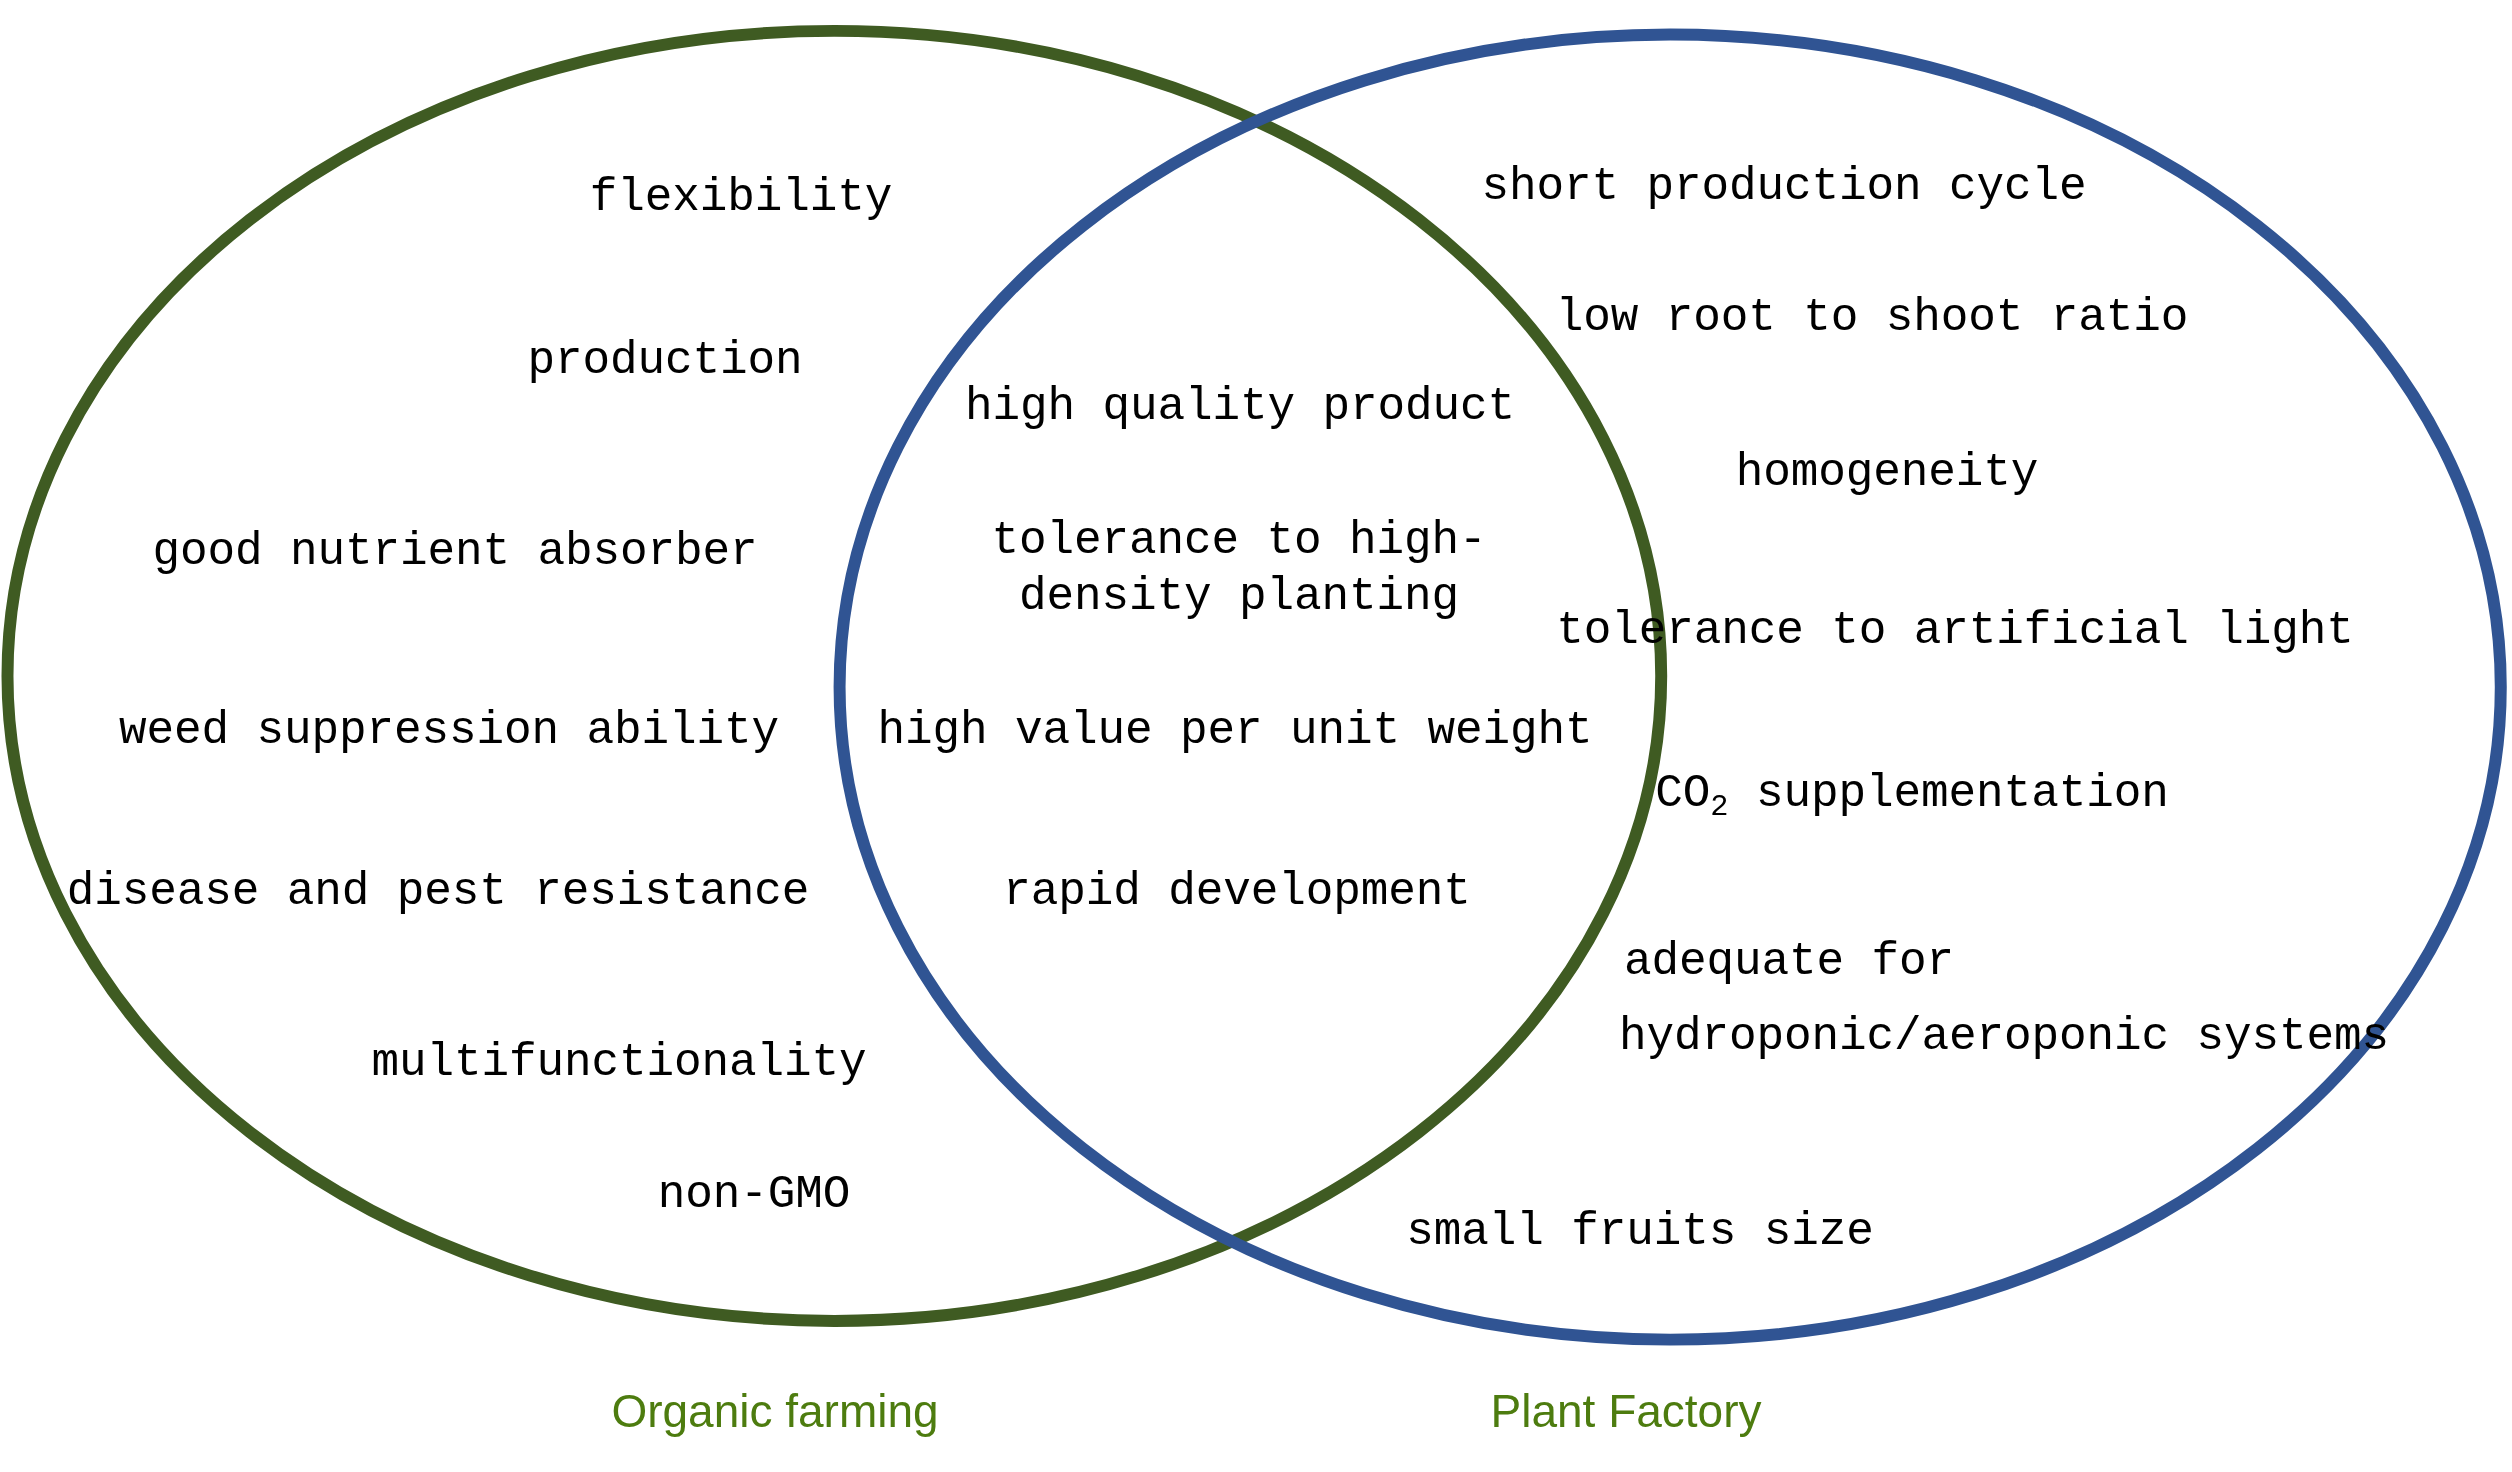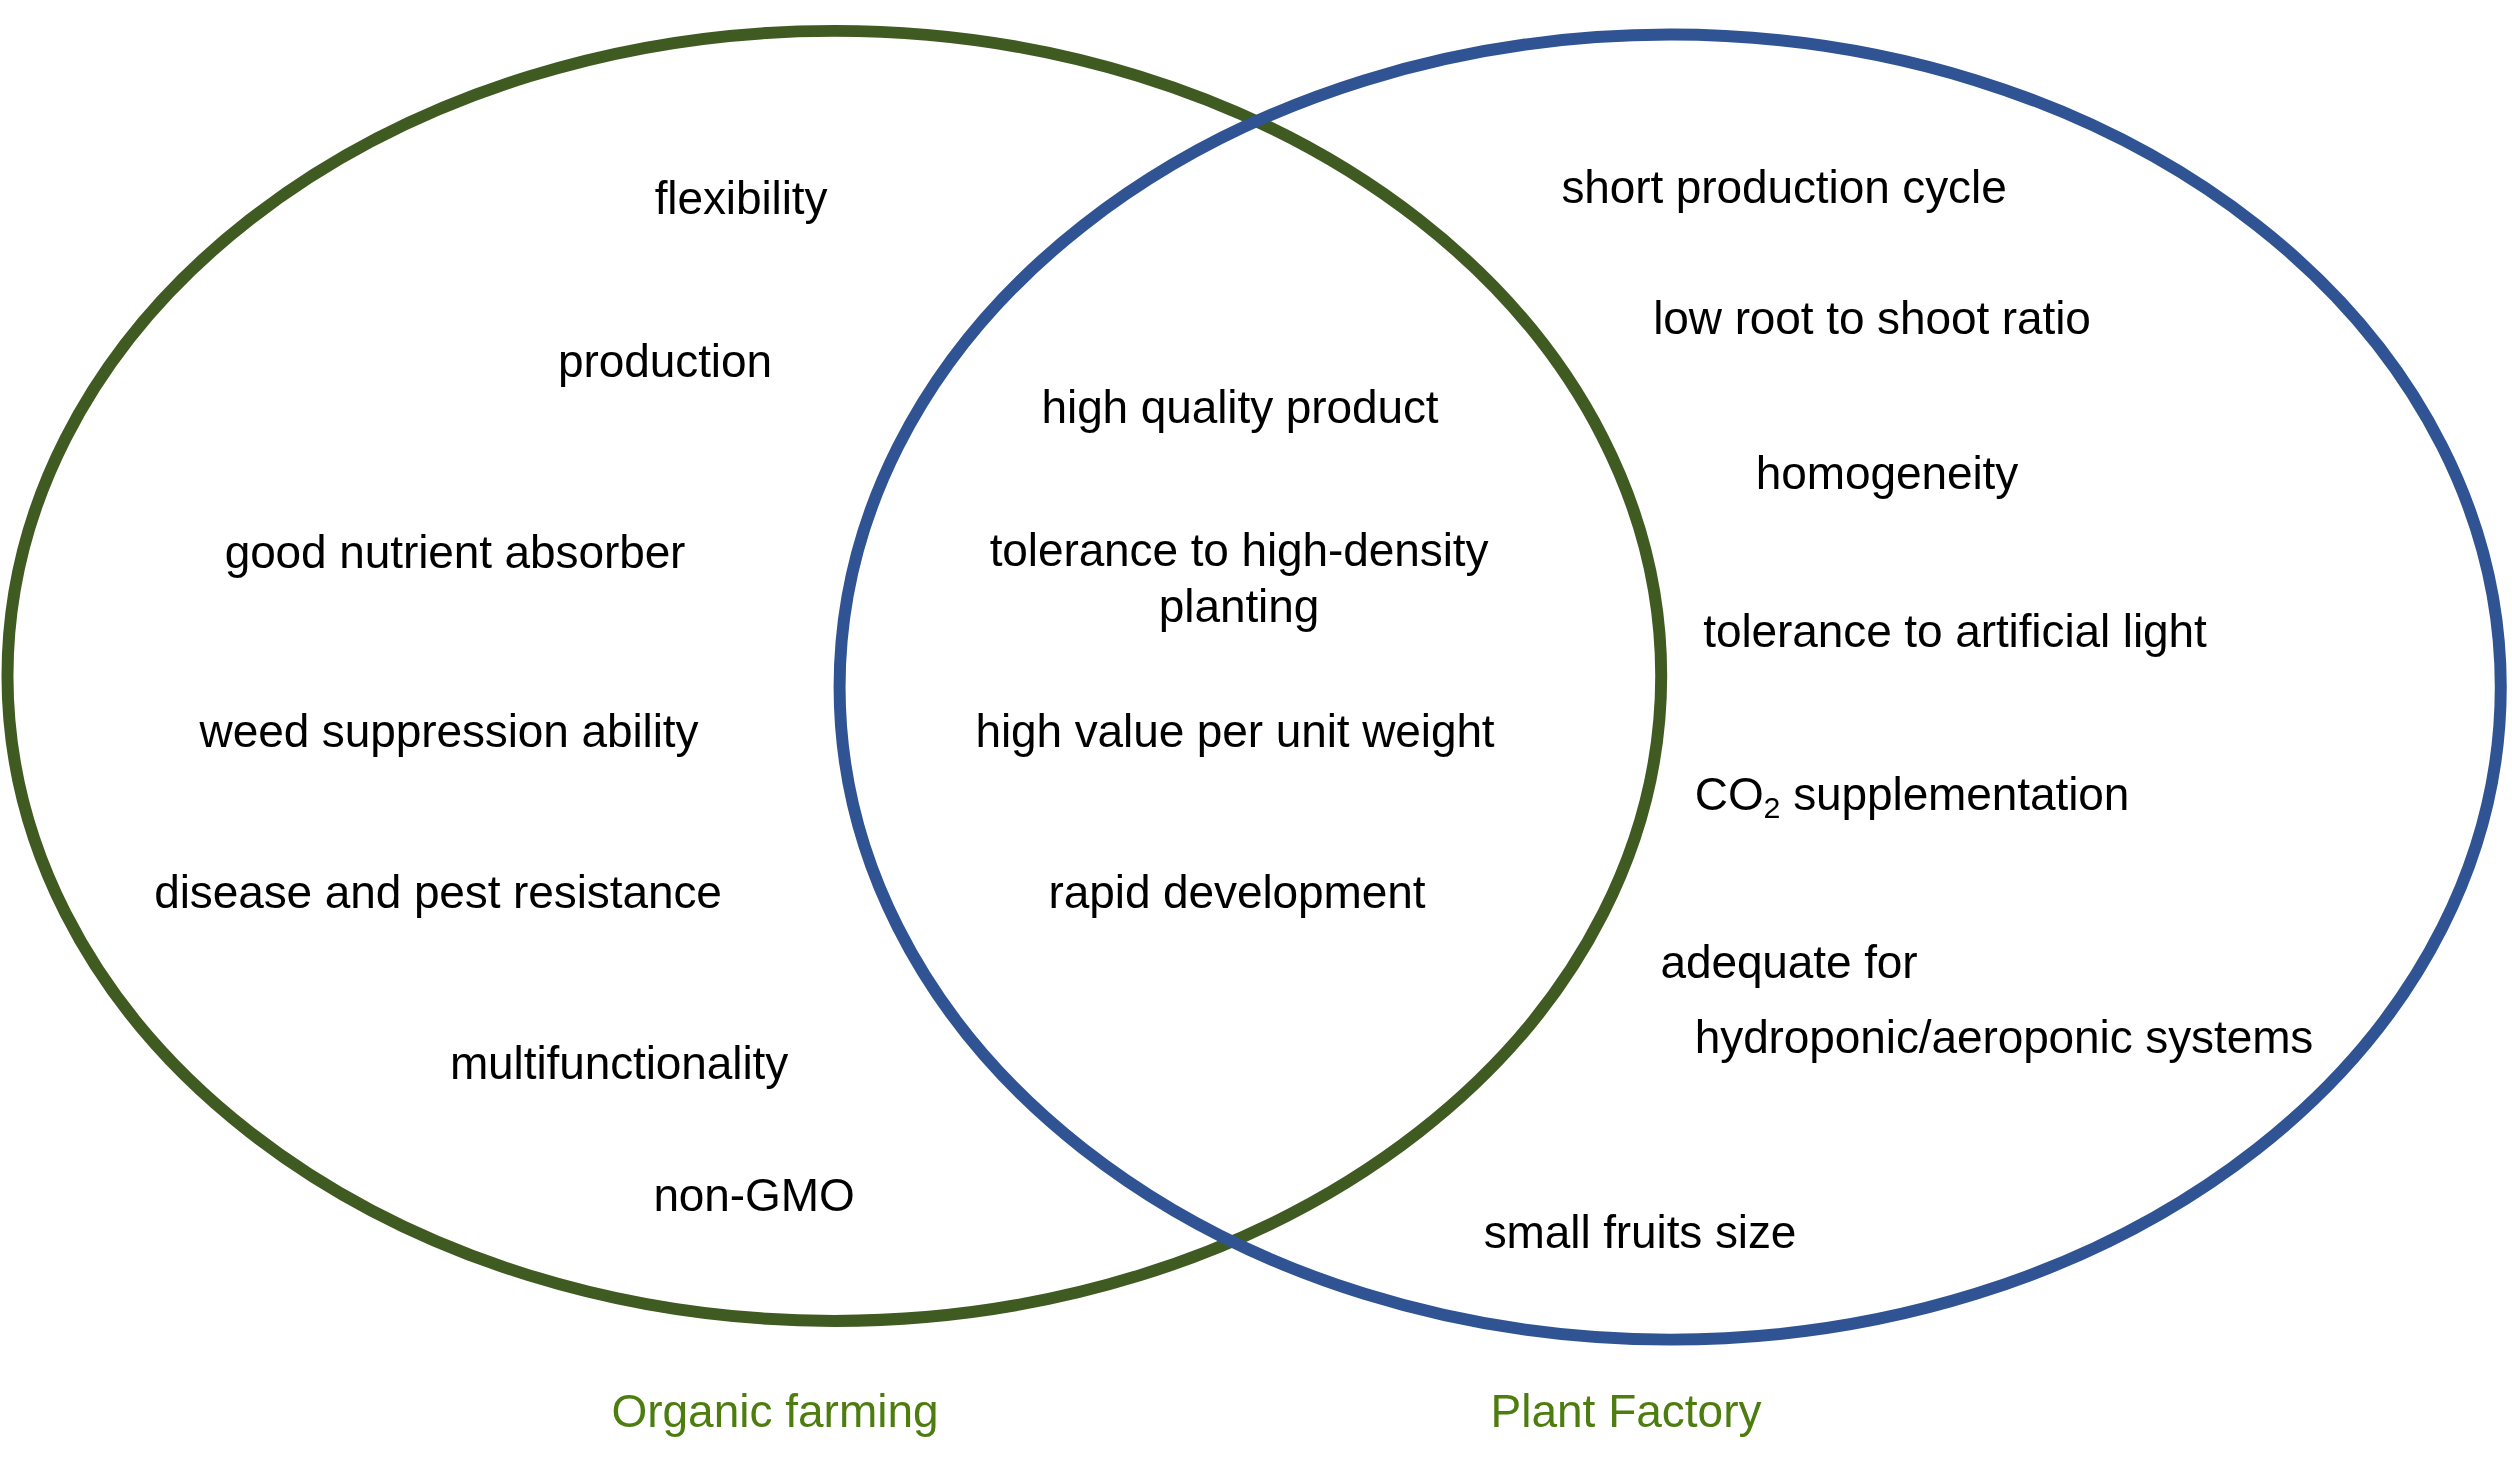--- a/index.html
+++ b/index.html
@@ -21,21 +21,21 @@
     position: absolute;
     top: 0;
     left: 0;
     width: 2512px;
     height: 1473px;
     display: block;
   }
   .label {
     position: absolute;
     color: #000000;
-    font-family: Liberation Sans, sans-serif;
+    font-family: Liberation Mono, monospace;
     font-size: 46px;
     line-height: 1.22;
     font-weight: 400;
     white-space: pre;
     letter-spacing: -0.1px;
     transform: translate(-50%, -50%);
     text-align: center;
   }
   .label.wrap {
     white-space: normal;
@@ -70,21 +70,21 @@
       <div class="label" style="left: 741px; top: 198px;">flexibility</div>
       <div class="label" style="left: 665px; top: 361px;">production</div>
       <div class="label" style="left: 455px; top: 552px;">good nutrient absorber</div>
       <div class="label" style="left: 449px; top: 731px;">weed suppression ability</div>
       <div class="label" style="left: 438px; top: 892px;">disease and pest resistance</div>
       <div class="label" style="left: 591px; top: 1063px; margin-left: 28px;">multifunctionality</div>
       <div class="label" style="left: 754px; top: 1195px;">non-GMO</div>
     </div>
   <div id="center-labels">
       <div class="label" style="left: 1240px; top: 407px;">high quality product</div>
-      <div class="label wrap" style="left: 1239px; top: 569px; width: 599px; margin-top: 9px;">tolerance to high-density planting</div>
+      <div class="label wrap" style="left: 1239px; top: 569px; width: 599px;">tolerance to high-density planting</div>
       <div class="label" style="left: 1235px; top: 731px;">high value per unit weight</div>
       <div class="label" style="left: 1237px; top: 892px;">rapid development</div>
     </div>
   <div id="right-labels">
       <div class="label" style="left: 1784px; top: 187px;">short production cycle</div>
       <div class="label" style="left: 1872px; top: 318px;">low root to shoot ratio</div>
       <div class="label" style="left: 1887px; top: 473px;">homogeneity</div>
       <div class="label" style="left: 1955px; top: 631px;">tolerance to artificial light</div>
       <div class="label" style="left: 1912px; top: 796px;">CO<span class="sub">2</span> supplementation</div>
       <div class="label" style="left: 1789px; top: 962px;">adequate for</div>

